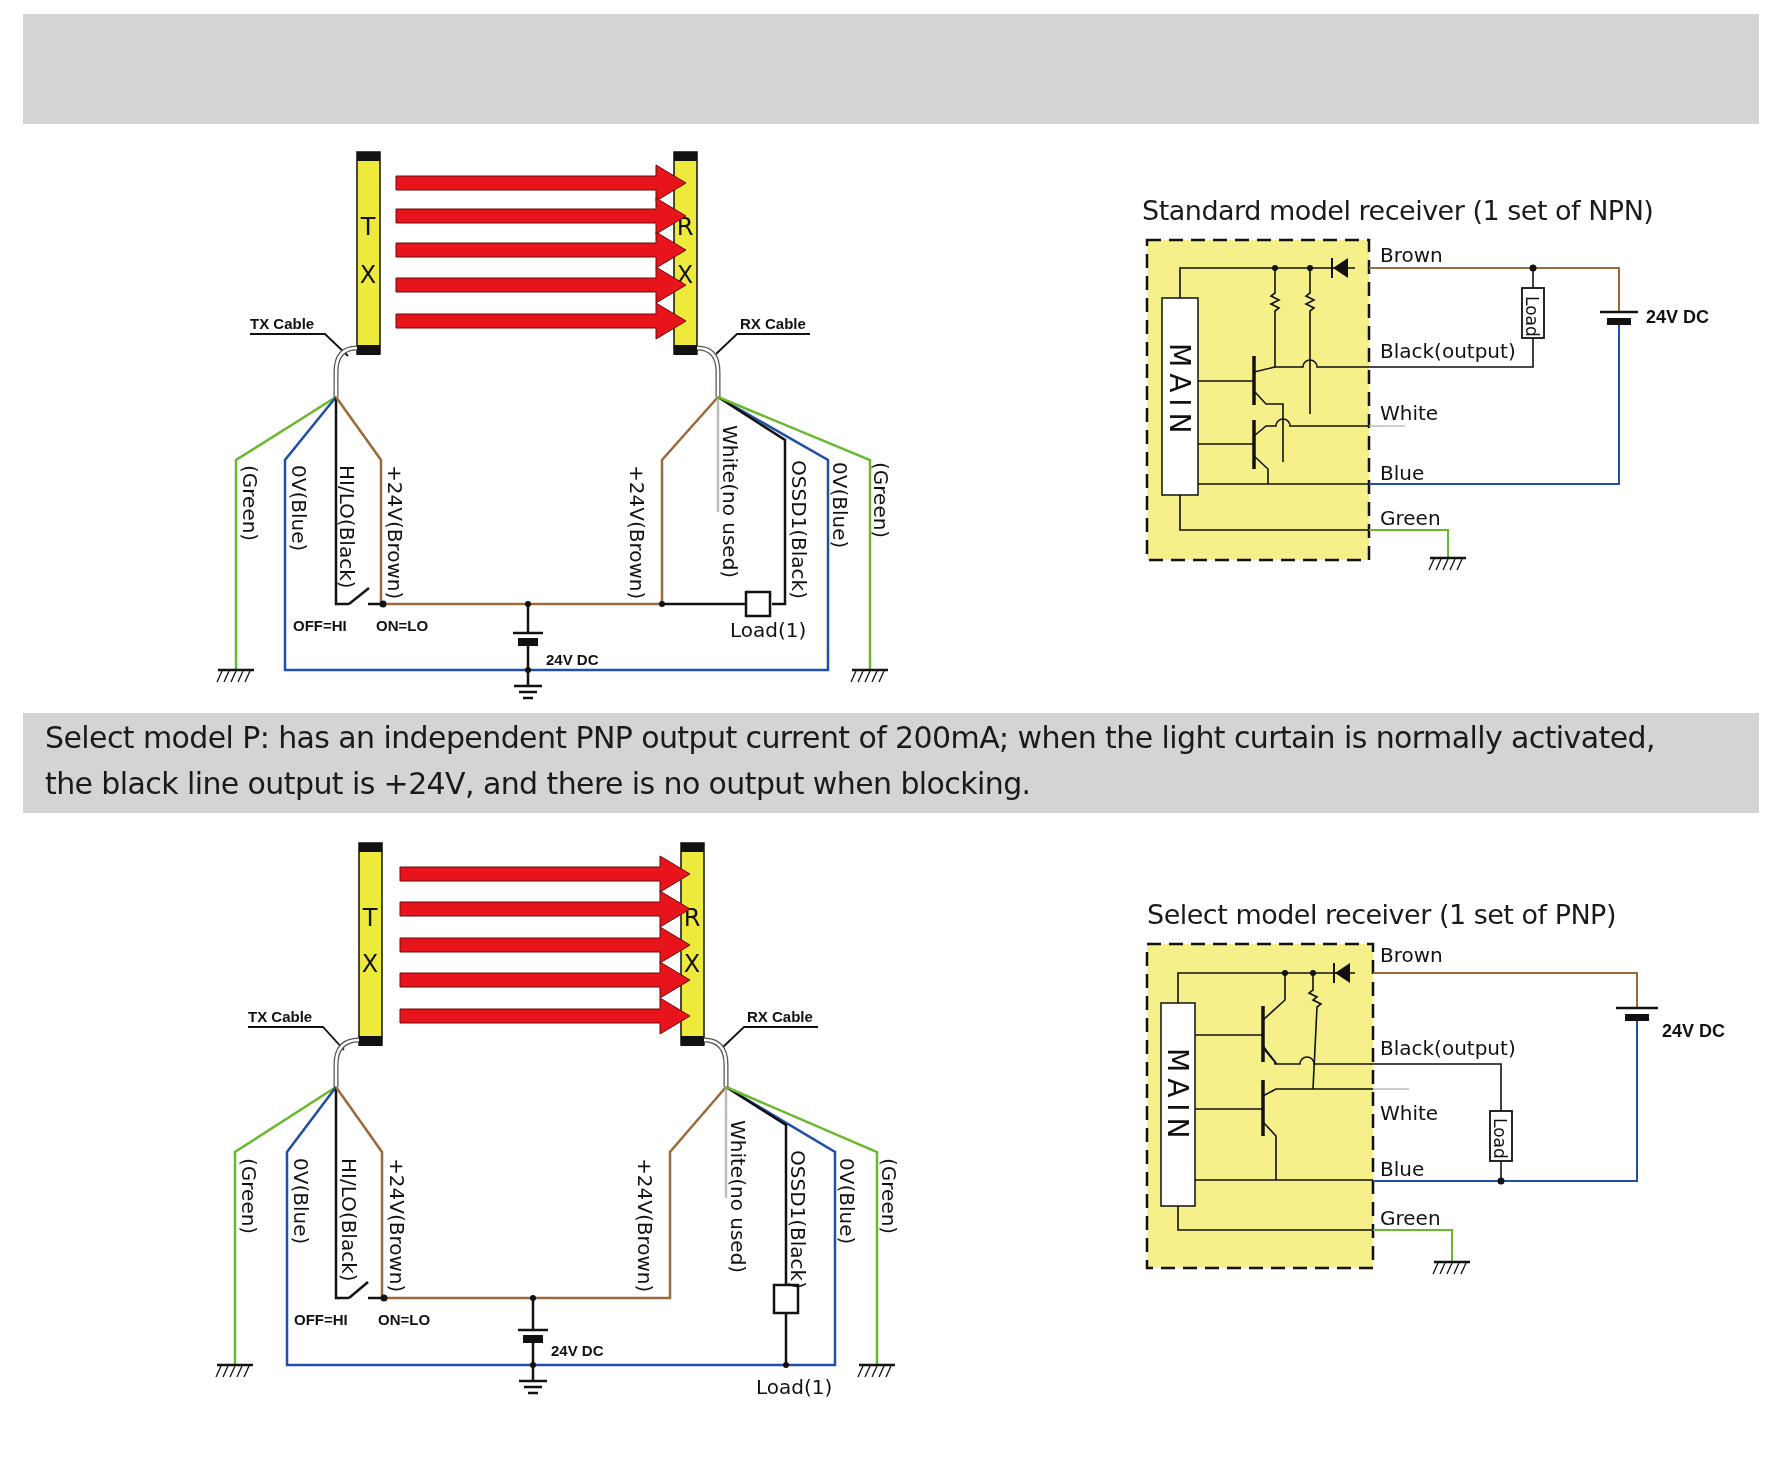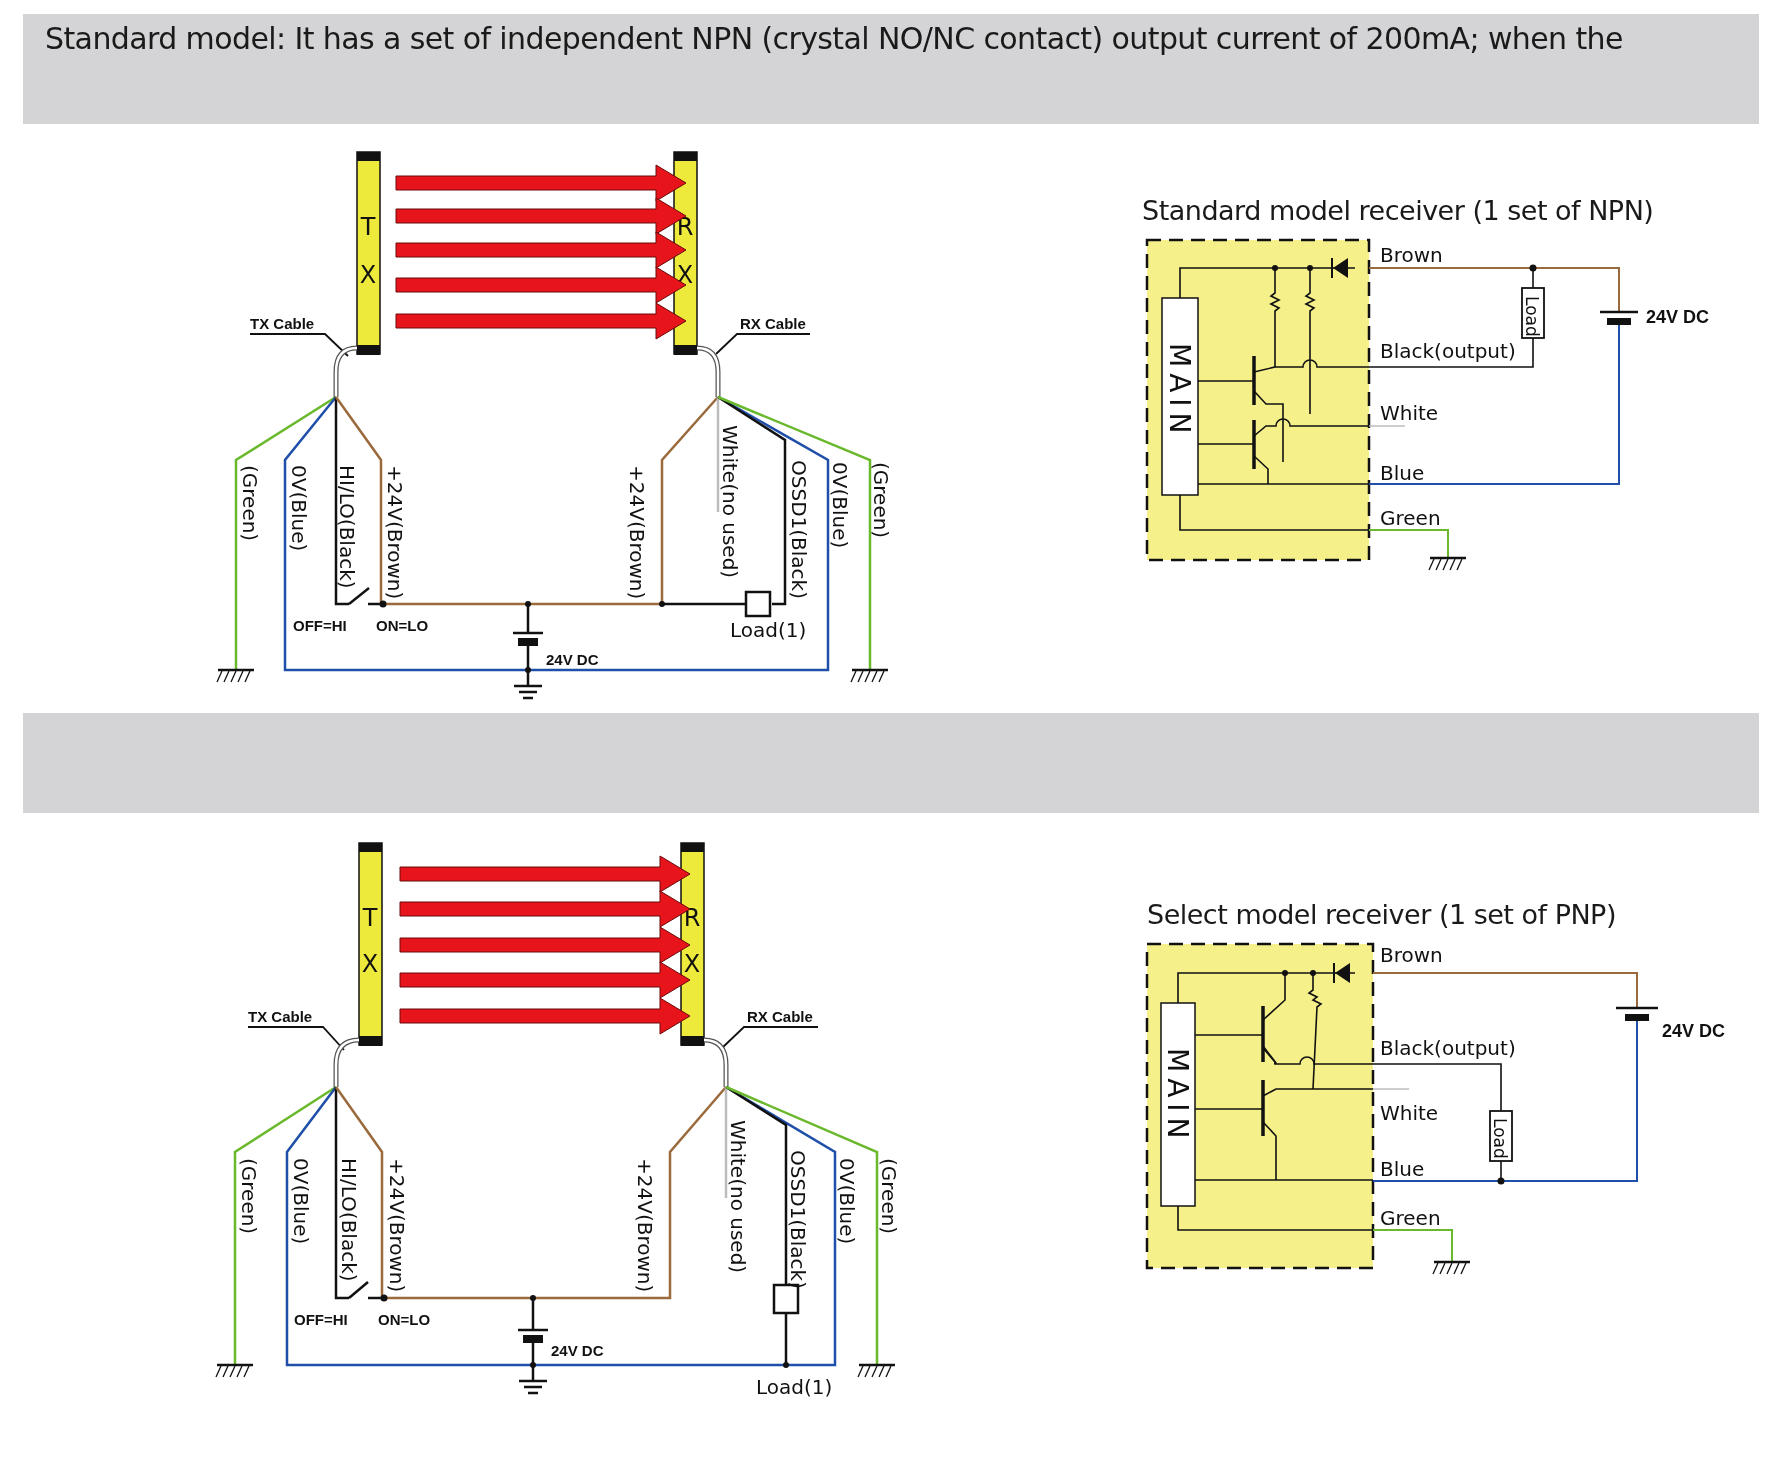--- a/index.html
+++ b/index.html
@@ -13,23 +13,24 @@
   .wire-lbl{font-family:"DejaVu Sans",sans-serif;font-size:20px;fill:#111;}
   .rx-lbl{font-family:"DejaVu Sans",sans-serif;font-size:20px;fill:#111;}
   .title{font-family:"DejaVu Sans",sans-serif;font-size:27px;fill:#1a1a1a;letter-spacing:-0.5px;}
   .bar-letter{font-family:"DejaVu Sans",sans-serif;font-size:24px;fill:#111;}
   .main-lbl{font-family:"DejaVu Sans",sans-serif;font-size:28px;fill:#111;letter-spacing:6px;}
 </style>
 </head>
 <body>
 
 <div class="banner" id="banner-1">
-  <span>Standard model: It has a set of independent NPN (crystal NO/NC contact) output current of 200mA; when the</span>
 </div>
 <div class="banner" id="banner-2">
+  <span>Select model P: has an independent PNP output current of 200mA; when the light curtain is normally activated,</span>
+  <span>the black line output is +24V, and there is no output when blocking.</span>
 </div>
 
 <svg width="1770" height="1482" viewBox="0 0 1770 1482" xmlns="http://www.w3.org/2000/svg">
   <defs>
     <g id="beam">
       <polygon points="0,-7 260,-7 260,-18 290,0 260,18 260,7 0,7" fill="#e8141b" stroke="#6a0a0a" stroke-width="1"></polygon>
     </g>
     <g id="ground">
       <line x1="-18" y1="0" x2="18" y2="0" stroke="#111" stroke-width="2.5"></line>
       <line x1="-14" y1="1" x2="-19" y2="12" stroke="#111" stroke-width="1.3"></line>

